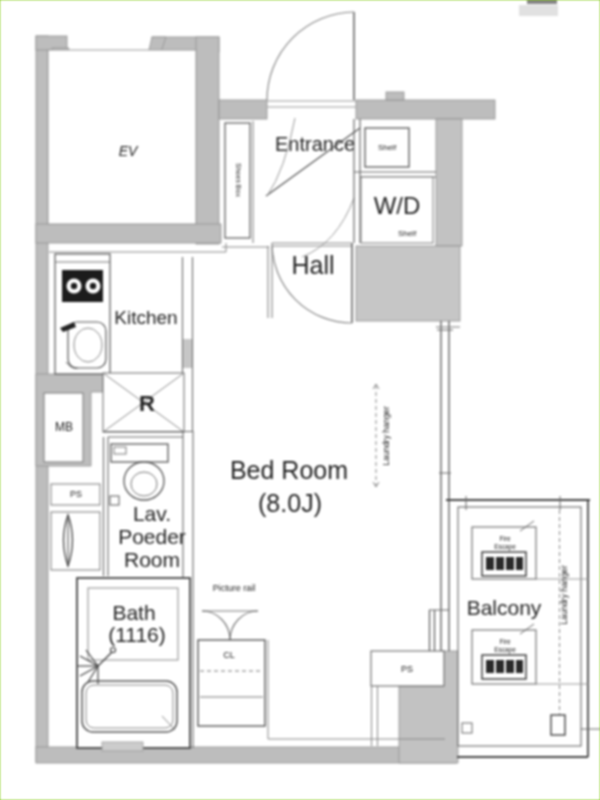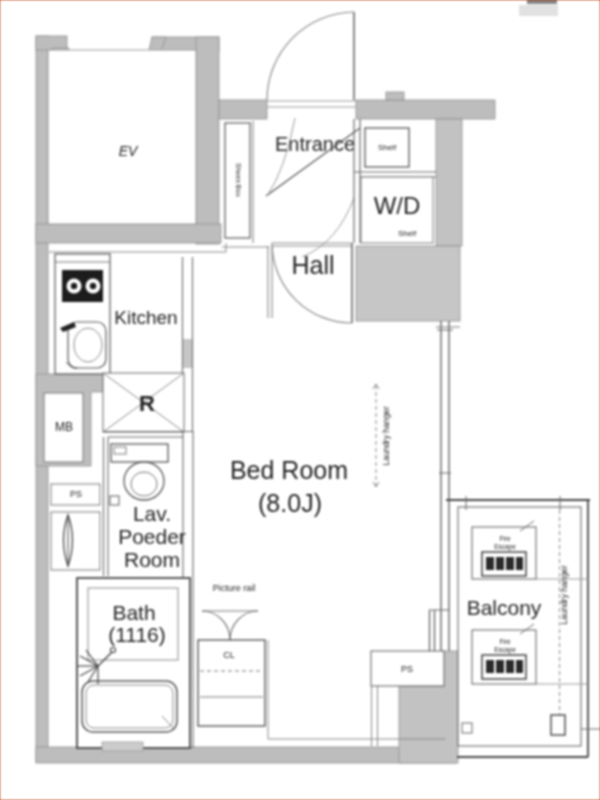--- a/index.html
+++ b/index.html
@@ -1,16 +1,16 @@
 <!DOCTYPE html>
 <html><head>
 <meta charset="utf-8">
 <style>
 html,body{margin:0;padding:0;background:#ffffff;}
-#page{width:600px;height:800px;position:relative;overflow:hidden;background:#c2410c;}
+#page{width:600px;height:800px;position:relative;overflow:hidden;background:#84cc16;}
 svg{display:block;filter:blur(0.95px);}
 text{font-family:"Liberation Sans",sans-serif;fill:#222;}
 </style>
 </head>
 <body>
 <div id="page">
 <svg width="600" height="800" viewBox="0 0 600 800">
 
 <rect x="0" y="0" width="600" height="800" fill="#ffffff"></rect>
 

